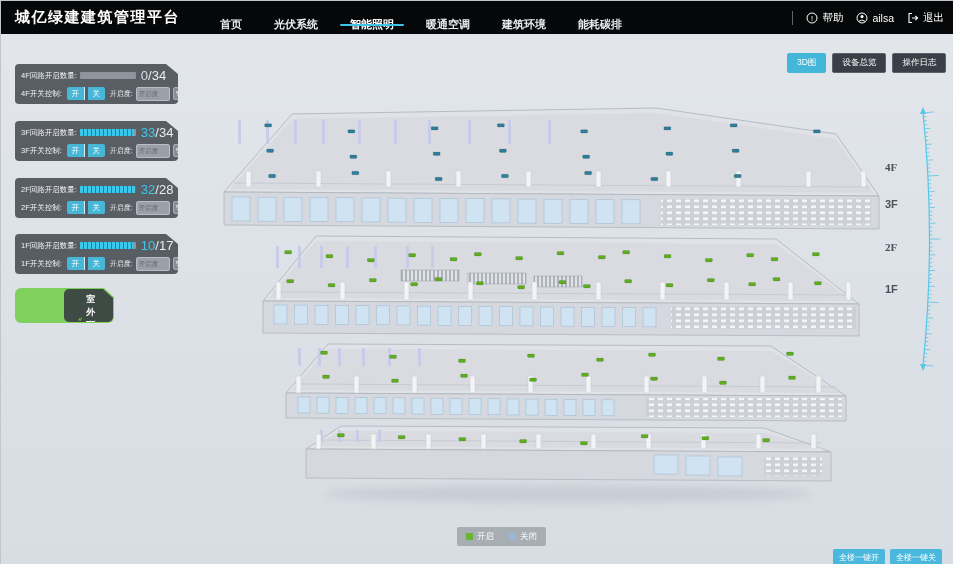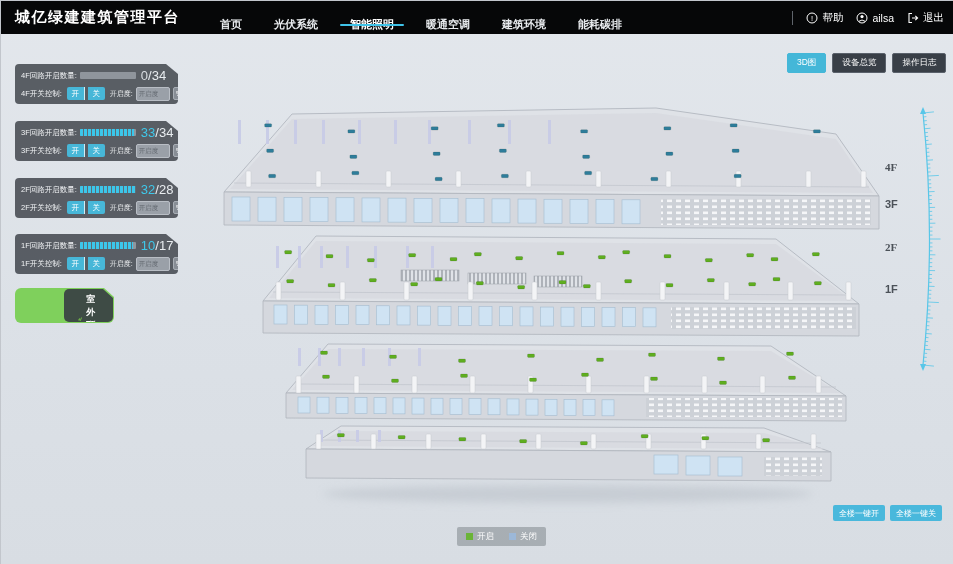--- a/index.html
+++ b/index.html
@@ -52,21 +52,21 @@
   .vbtn.active{background:#44b7d8;border-color:#44b7d8;}
   
   .flabel{position:absolute;left:884px;font-size:11px;font-weight:bold;color:#4b5158;cursor:pointer;z-index:15;}
   .ruler{position:absolute;left:902px;top:104px;z-index:15;}
   
   .legend{position:absolute;left:448px;top:526px;height:19px;background:rgba(128,134,141,.55);border-radius:2px;
         display:flex;align-items:center;gap:15px;padding:0 9px;font-size:8.5px;color:#fff;z-index:20;margin-left:8px;}
   .litem{display:flex;align-items:center;white-space:nowrap;}
   .lsw{width:7px;height:7px;margin-right:4px;display:inline-block;}
   
-  .bulk{position:absolute;right:12px;top:504px;display:flex;gap:5px;z-index:25;}
+  .bulk{position:absolute;right:12px;top:548px;display:flex;gap:5px;z-index:25;}
   .bbtn{height:16px;padding:0 6px;background:#49b8dc;color:#fff;font-size:8px;display:flex;align-items:center;border-radius:2px;cursor:pointer;white-space:nowrap;}
   
   .building{position:absolute;left:215px;top:95px;z-index:5;cursor:grab;}
 </style>
 </head>
 <body>
 
 <div class="stage">
 
   <div class="hdr">

